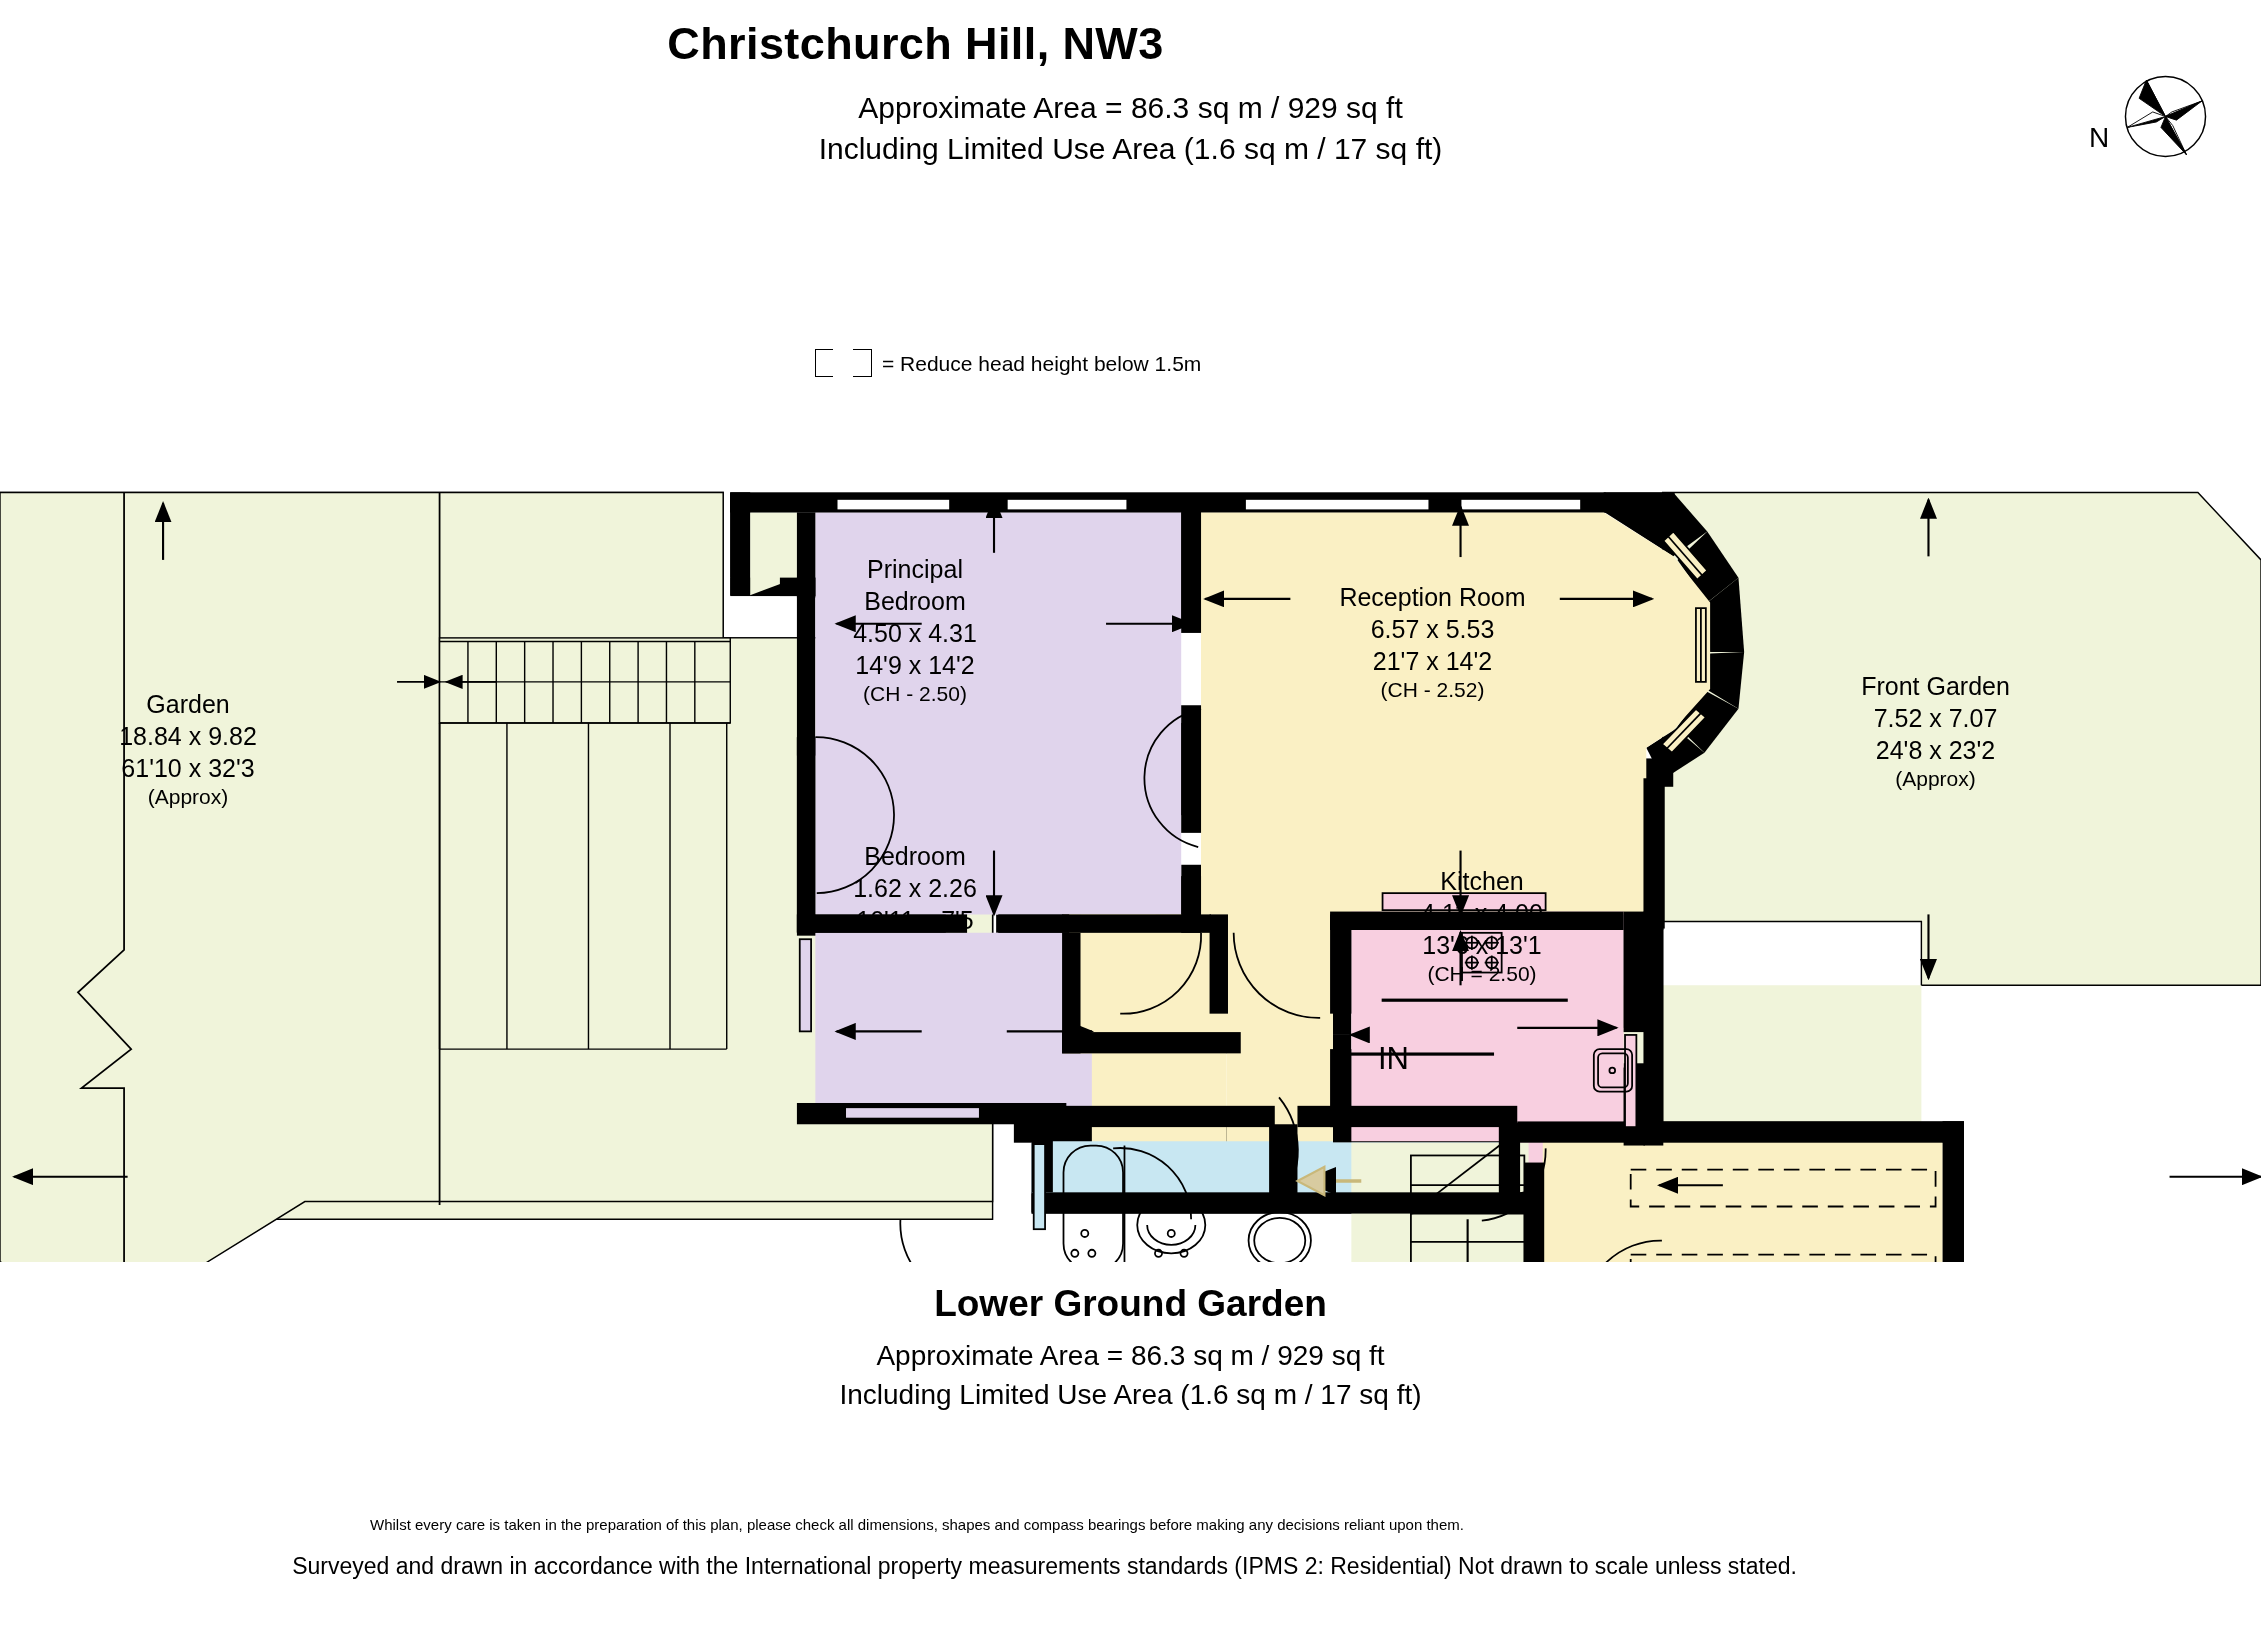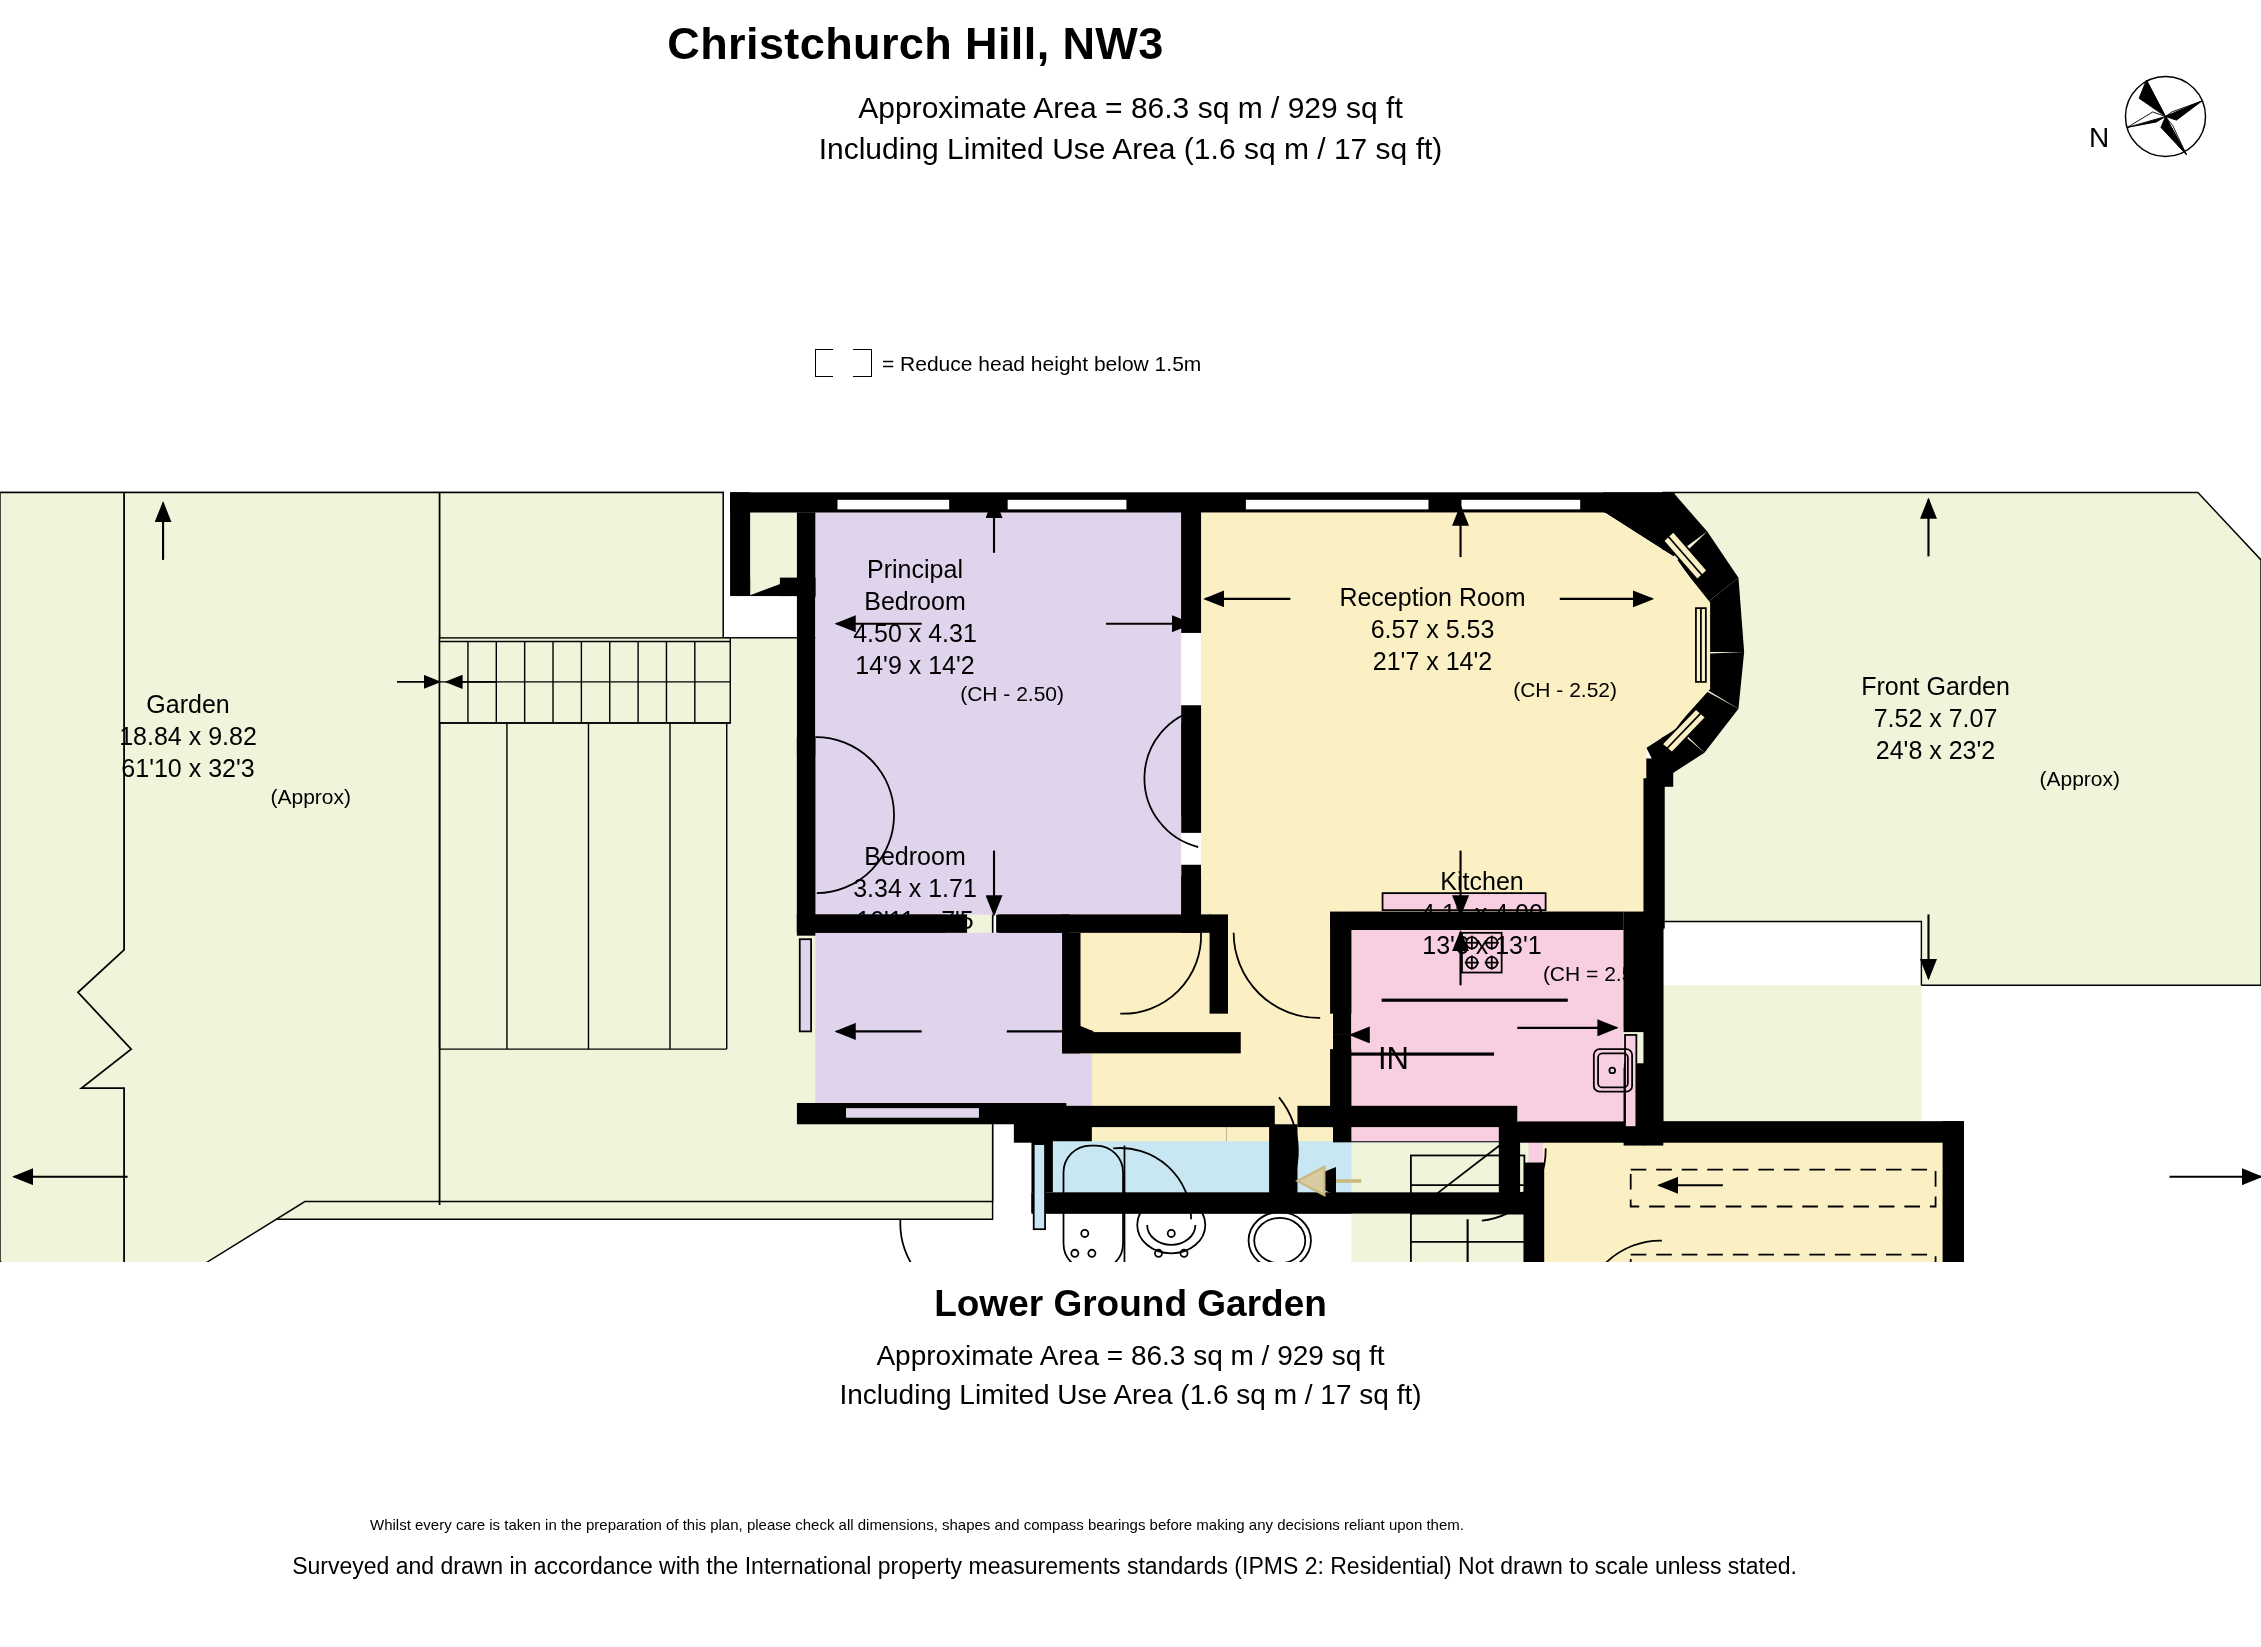--- a/index.html
+++ b/index.html
@@ -32,21 +32,21 @@
   #disc1{left:0;top:1553px;width:2089px;font-size:23px;}
   #disc2{left:0;top:1516px;width:1834px;font-size:15px;}
 
   
   #plan{left:0;top:425px;width:2261px;height:837px;}
 
   
   .roomlbl{text-align:center;line-height:1.28;}
   .roomlbl .nm{font-size:25px;}
   .roomlbl .dm{font-size:25px;}
-  .roomlbl .ch{font-size:21px;text-align:right;}
+  .roomlbl .ch{font-size:21px;}
   #lbl-garden{left:25px;top:688px;width:326px;}
   #lbl-principal{left:766px;top:553px;width:298px;}
   #lbl-bedroom{left:766px;top:840px;width:298px;}
   #lbl-reception{left:1248px;top:581px;width:369px;}
   #lbl-kitchen{left:1312px;top:865px;width:340px;}
   #lbl-frontgarden{left:1751px;top:670px;width:369px;}
   #lbl-in{left:1332px;top:1041px;font-size:31px;margin-left:46px;}
 </style>
 </head>
 <body>
@@ -376,21 +376,21 @@
 <div class="abs roomlbl" id="lbl-principal">
   <div class="nm">Principal</div>
   <div class="nm">Bedroom</div>
   <div class="dm">4.50 x 4.31</div>
   <div class="dm">14'9 x 14'2</div>
   <div class="ch">(CH - 2.50)</div>
 </div>
 
 <div class="abs roomlbl" id="lbl-bedroom">
   <div class="nm">Bedroom</div>
-  <div class="dm">3.34 x 1.71</div>
+  <div class="dm">1.62 x 2.26</div>
   <div class="dm">10'11 x 7'5</div>
 </div>
 
 <div class="abs roomlbl" id="lbl-reception">
   <div class="nm">Reception Room</div>
   <div class="dm">6.57 x 5.53</div>
   <div class="dm">21'7 x 14'2</div>
   <div class="ch">(CH - 2.52)</div>
 </div>
 

